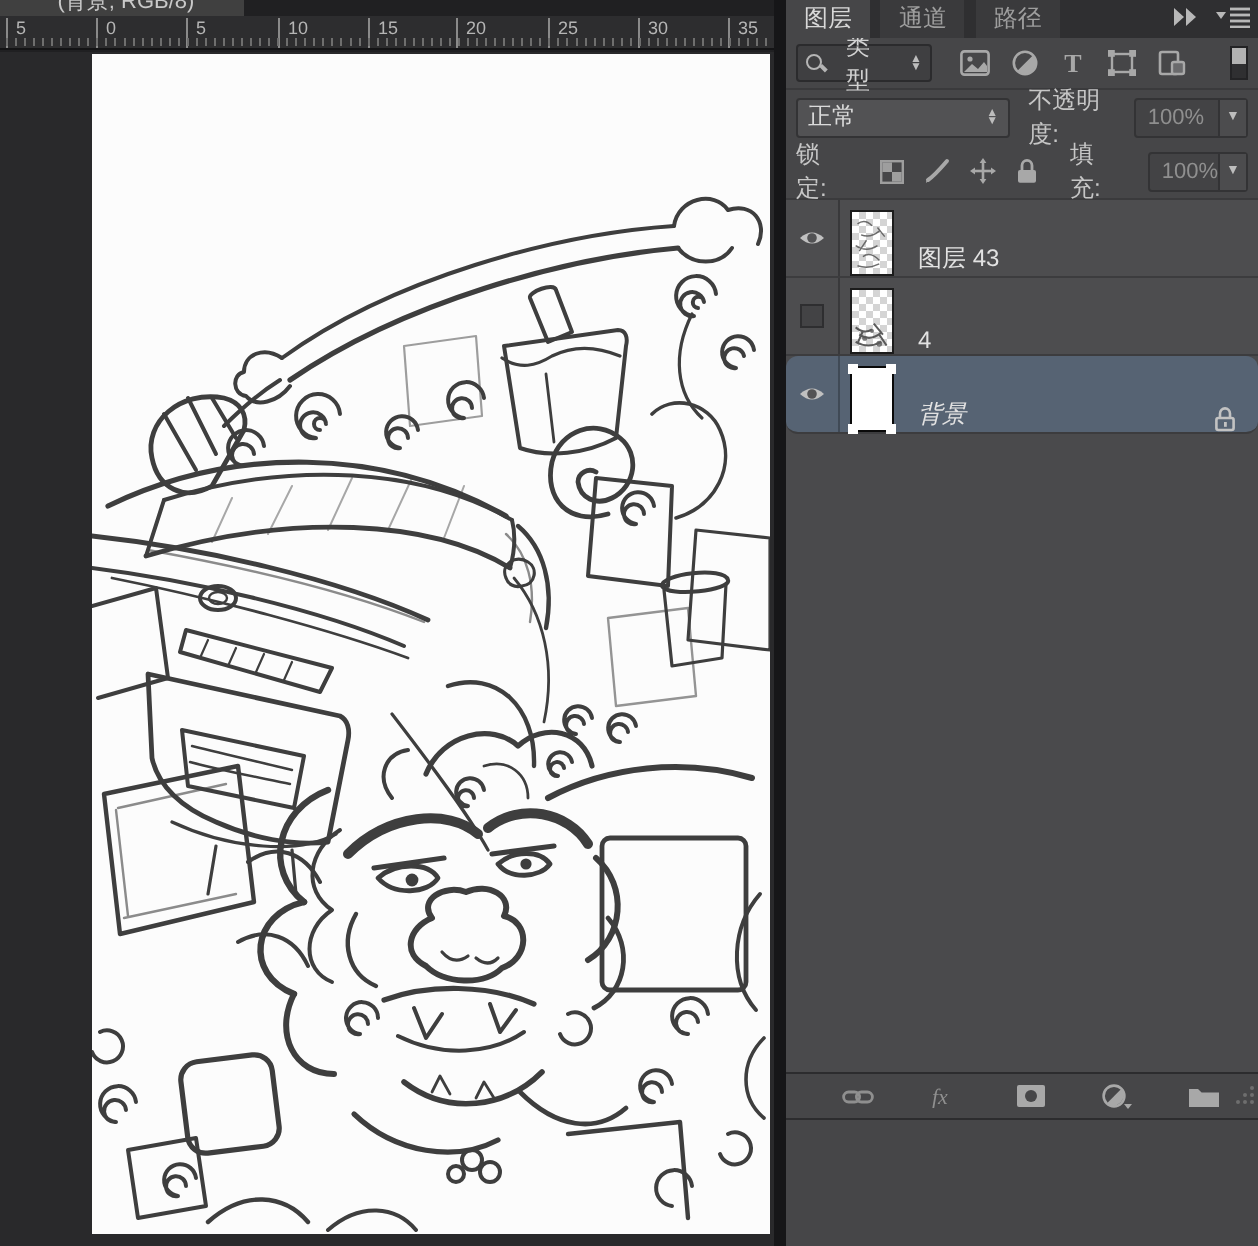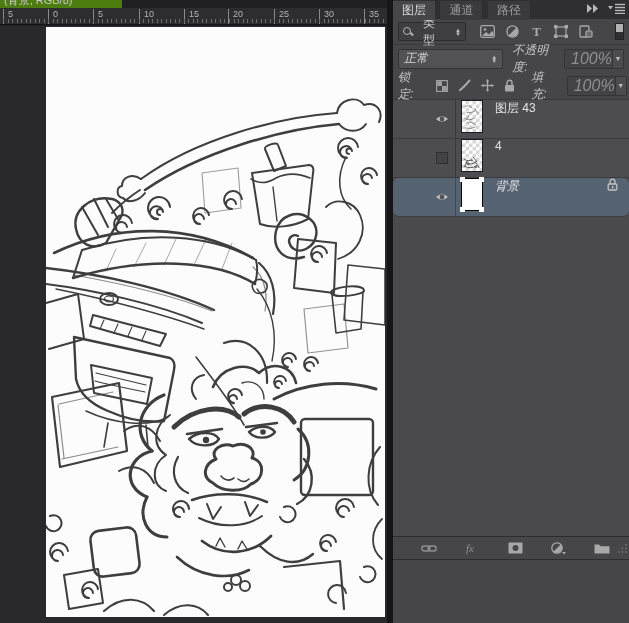--- a/index.html
+++ b/index.html
@@ -2,21 +2,21 @@
 <html><head>
 <meta charset="utf-8">
 <style>
   * { margin:0; padding:0; box-sizing:border-box; }
   body { font-family:"Liberation Sans","DejaVu Sans",sans-serif; background:#161618; }
   .app { position:relative; width:629px; height:623px; background:#161618; overflow:hidden;
          font-family:"Liberation Sans","DejaVu Sans",sans-serif; }
 
   
   .doc-area { position:absolute; left:0; top:0; width:387px; height:623px; background:#202022; }
-  .doc-tab { position:absolute; left:0; top:0; width:122px; height:8px; background:#4d7c0f; overflow:hidden; }
+  .doc-tab { position:absolute; left:0; top:0; width:122px; height:8px; background:#404040; overflow:hidden;text-align:center; }
   .doc-tab span { display:block; margin-top:-7px; padding-left:4px; font-size:11px; color:#c9c9c9; white-space:nowrap; }
   .ruler { position:absolute; left:0; top:8px; width:100%; height:17px; background:#2d2d2f;
            border-bottom:1px solid #141416; overflow:hidden; }
   .ruler-ticks { position:absolute; left:3px; right:0; bottom:1px; height:4px;
                  background:repeating-linear-gradient(90deg,#6e6e6e 0 1px,transparent 1px 4.52px); }
   .ruler-label { position:absolute; top:1px; font-size:9px; color:#b5b5b5; }
   .ruler-label::before { content:''; position:absolute; left:-5px; top:0; height:15px; width:1px; background:#8a8a8a; }
   .pasteboard { position:absolute; left:0; top:26px; width:100%; height:597px; background:#29292b; }
   .canvas { position:absolute; left:46px; top:1px; width:339px; height:590px; background:#fcfcfc; }
   .canvas svg { display:block; width:100%; height:100%; }
@@ -36,37 +36,37 @@
   .mag { position:relative; width:10px; height:10px; flex:0 0 auto; }
   .mag::before { content:''; position:absolute; left:0; top:0; width:6px; height:6px;
                  border:1.4px solid #b5b5b5; border-radius:50%; }
   .mag::after { content:''; position:absolute; left:6.5px; top:6.5px; width:3.5px; height:1.5px;
                 background:#b5b5b5; transform:rotate(45deg); }
   .filter-icons { display:flex; gap:11px; margin-left:14px; align-items:center; }
   .ficon { display:flex; }
   .filter-toggle { margin-left:auto; width:9px; height:17px; border:1px solid #232325; background:#2f2f31; }
   .filter-toggle i { display:block; width:100%; height:8px; background:#b2b2b2; }
 
-  .blend-row, .lock-row { height:27px; display:flex; align-items:center; padding:0 5px; background:#464648;font-style:italic; }
+  .blend-row, .lock-row { height:27px; display:flex; align-items:center; padding:0 5px; background:#464648; }
   .lock-row { height:28px; border-bottom:1px solid #3a3a3c;gap:16px; }
   .blend-combo { width:112px; height:20px; background:#525254; border:1px solid #333335; border-radius:2px;
                  display:flex; align-items:center; padding:0 5px; font-size:12px; color:#dadada; }
   .updown { margin-left:auto; display:flex; flex-direction:column; line-height:4px; font-size:6px; color:#bdbdbd; }
   .plabel { font-size:12px; color:#c6c6c6; }
   .blend-row .plabel { margin-left:9px; }
   .value-box { width:60px; height:20px; margin-left:4px; background:#434345; border:1px solid #333335;
                border-radius:2px; display:flex; align-items:center; }
-  .value-box .val { flex:1; font-size:16px; color:#8f8f8f; padding-left:6px; }
+  .value-box .val { flex:1; font-size:11px; color:#8f8f8f; padding-left:6px; }
   .value-box .dd { width:14px; height:100%; border-left:1px solid #333335; background:#4c4c4e;
                    display:flex; align-items:center; justify-content:center; font-size:7px; color:#bdbdbd; }
   .lock-icons { display:flex; gap:10px; align-items:center; margin-left:7px; }
   .lock-row .plabel.fill { margin-left:auto; }
 
   .layer-list { height:436px; background:#4a4a4c; overflow:hidden; }
-  .lrow { height:39px; display:flex; align-items:flex-start; background:#4d4d4f; border-bottom:1px solid #3c3c3e;padding-left:36px; }
+  .lrow { height:39px; display:flex; align-items:flex-end; background:#4d4d4f; border-bottom:1px solid #3c3c3e; }
   .lrow.selected { background:#566373;border-radius:6px; }
   .eye-well { width:27px; height:100%; display:flex; align-items:center; justify-content:center;
               border-right:1px solid rgba(0,0,0,0.25); flex:0 0 auto; }
   .empty-check { width:12px; height:12px; border:1px solid #2e2e30; background:#434345; }
   .thumb { width:22px; height:33px; margin-left:5px; border:1px solid #1c1c1c; position:relative; flex:0 0 auto;
            background-color:#fff;
            background-image:
              linear-gradient(45deg,#d4d4d4 25%,transparent 25%,transparent 75%,#d4d4d4 75%),
              linear-gradient(45deg,#d4d4d4 25%,transparent 25%,transparent 75%,#d4d4d4 75%);
            background-position:0 0,3.5px 3.5px; background-size:7px 7px; }

